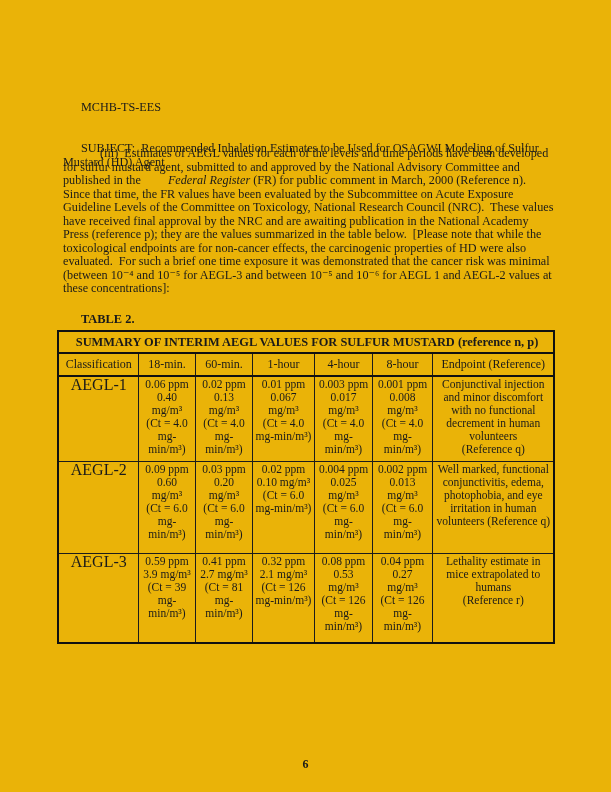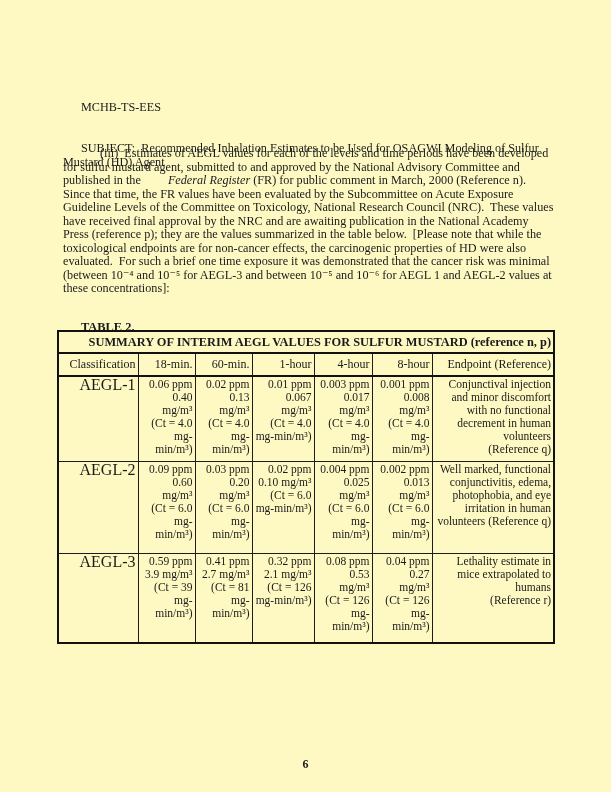--- a/index.html
+++ b/index.html
@@ -4,21 +4,21 @@
 <style>
   * { margin: 0; padding: 0; box-sizing: border-box; }
   html, body { width: 611px; height: 792px; }
   body {
     background: #ffffff;
     font-family: "Liberation Serif", "DejaVu Serif", serif;
     color: #1a1a1a;
     position: relative;
     overflow: hidden;
   }
-  .page { position: absolute; inset: 0; background: #fef9c3; }
+  .page { position: absolute; inset: 0; background: #eab308; }
 
   .letterhead {
     position: absolute;
     left: 63px; top: 74px; width: 492px;
     font-size: 12.2px; line-height: 13.6px;
     white-space: pre-wrap;
   }
   .office-symbol { margin-left: 18px; }
   .subject-line { text-indent: 18px; }
 
@@ -26,37 +26,37 @@
     position: absolute;
     left: 63px; top: 147px; width: 491px;
     font-size: 12.2px; line-height: 13.5px;
     text-indent: 37px;
     white-space: pre-wrap;
   }
   .body-paragraph i { font-style: italic; margin-left: 24px; }
 
   .table-label {
     position: absolute;
-    left: 81px; top: 320px;
+    left: 81px; top: 312px;
     font-size: 12.4px; font-weight: bold;
   }
 
   table.aegl {
     position: absolute;
     left: 57px; top: 330px;
     width: 496px;
     border-collapse: collapse;
     table-layout: fixed;
     border: 2px solid #111111;
     font-size: 11.5px;
   }
   table.aegl td, table.aegl th {
     border: 1px solid #1c1c1c;
     vertical-align: top;
-    text-align: right;
+    text-align: center;
     padding: 1px 2px 0 3px;
     line-height: 13px;
     overflow: hidden;
   }
   tr.title-row td {
     font-weight: bold;
     font-size: 12.4px;
     height: 22px;
     line-height: 18px;
     border-bottom: 2px solid #111111;

